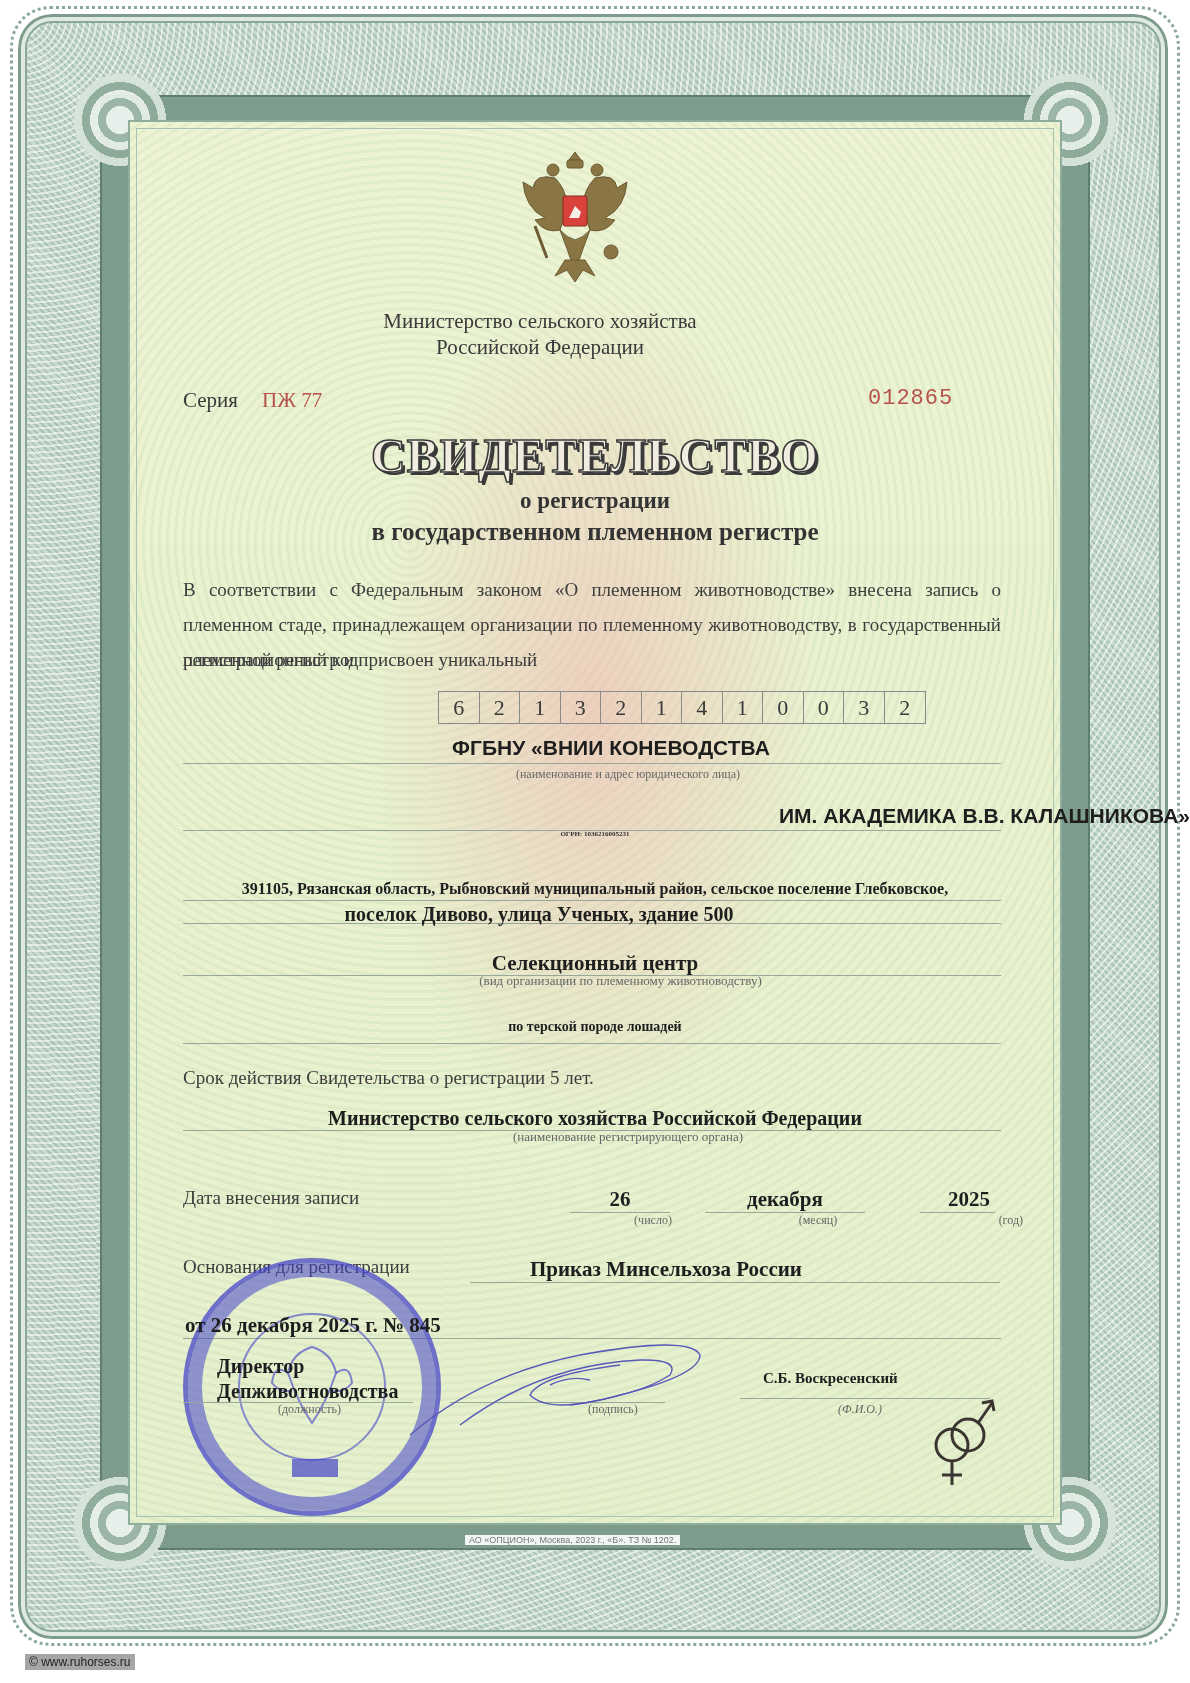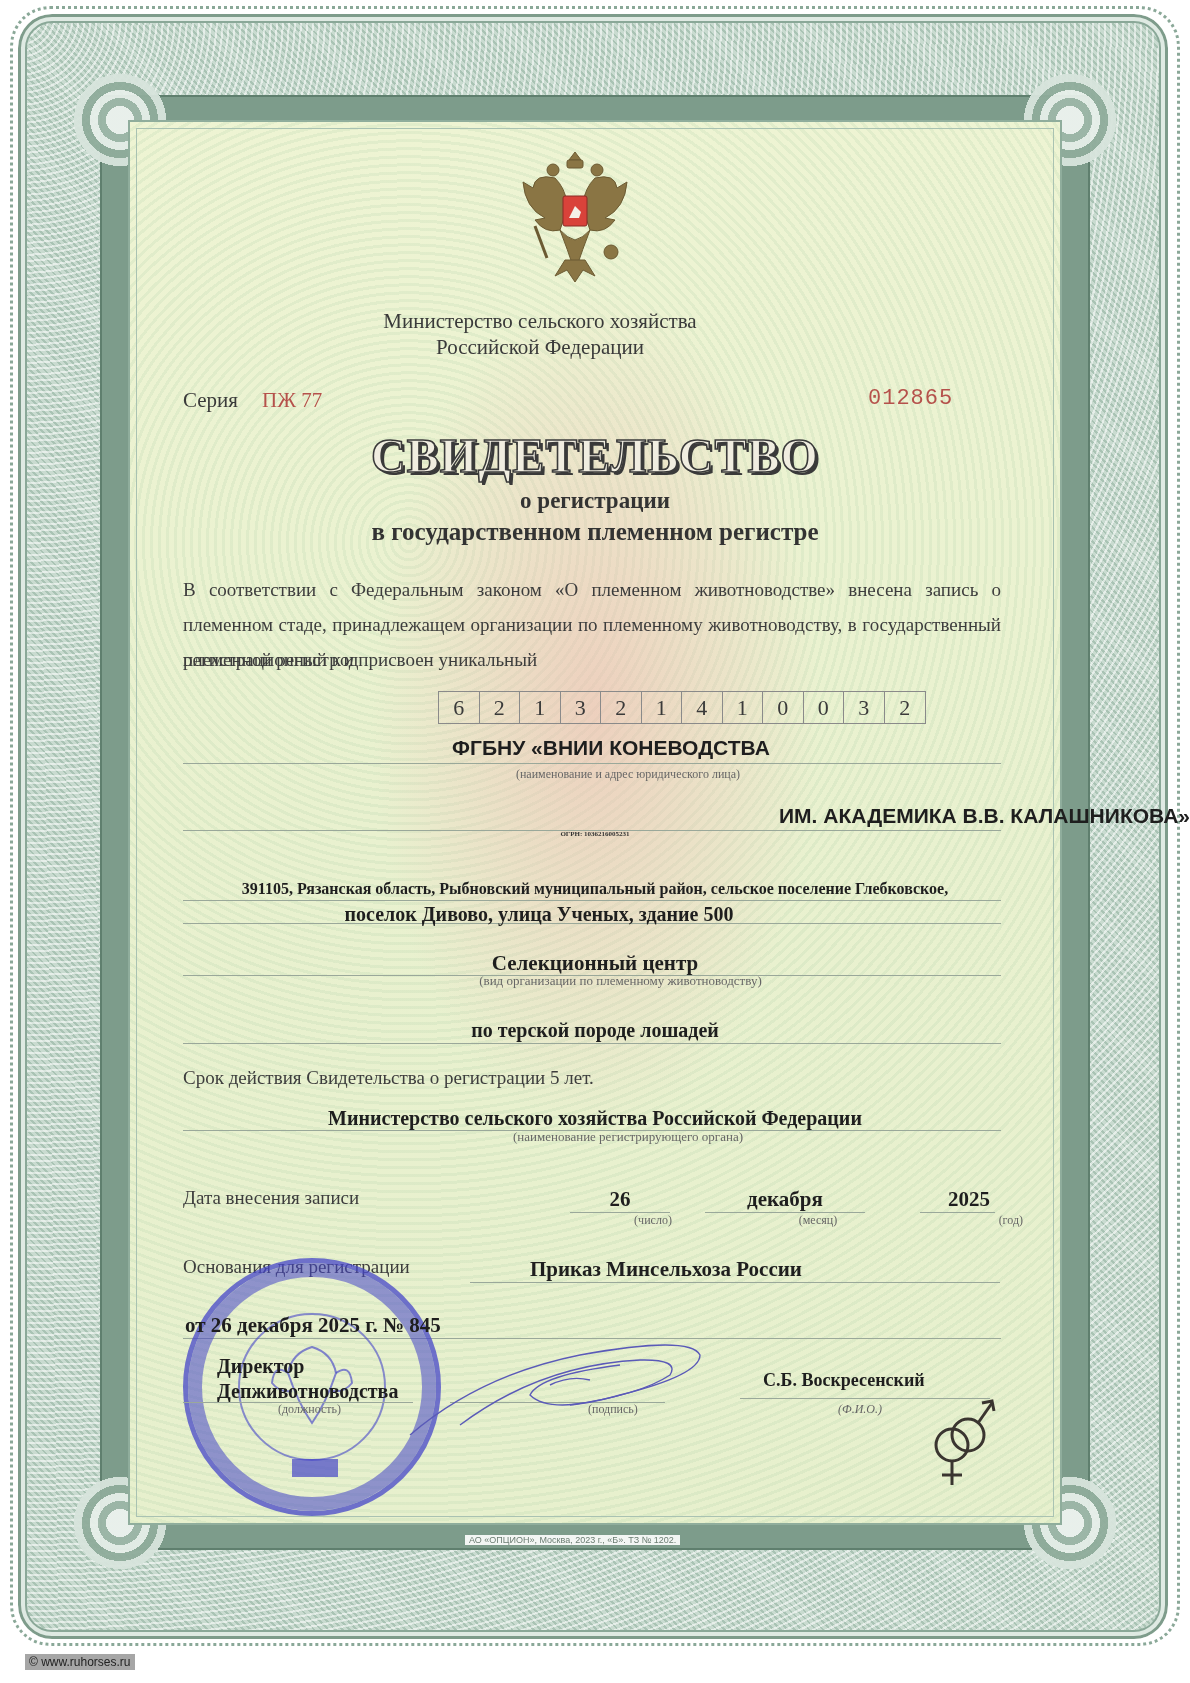--- a/index.html
+++ b/index.html
@@ -111,21 +111,21 @@
     .org-caption { left: 0; width: 1190px; top: 767px; }
     .org2 { left: 0; width: 1190px; top: 804px; font-size: 21px; font-family: "Liberation Sans", "DejaVu Sans", sans-serif; text-align: right; }
     .ogrn { left: 0; width: 1190px; top: 830px; font-size: 7px; font-weight: bold; color: #333; }
 
     .addr1 { left: 0; width: 1190px; top: 880px; font-size: 16px; }
     .addr2 { left: 0; width: 1078px; top: 903px; font-size: 20px; }
 
     .org-type { left: 0; width: 1190px; top: 951px; font-size: 21px; }
     .org-type-caption { left: 0; width: 1175px; top: 973px; font-size: 13px; }
 
-    .breed { left: 0; width: 1190px; top: 1019px; font-size: 20px; }
+    .breed { left: 0; width: 1190px; top: 1019px; font-size: 14px; }
 
     .validity { left: 183px; top: 1067px; font-size: 19px; color: #3d3d3d; }
 
     .authority { left: 0; width: 1190px; top: 1107px; font-size: 20px; }
     .authority-caption { left: 0; width: 1190px; top: 1129px; font-size: 13px; }
 
     .date-label { left: 183px; top: 1187px; font-size: 19px; color: #3d3d3d; }
     .date-day { left: 570px; width: 100px; top: 1187px; font-size: 21px; }
     .date-day-cap { left: 570px; width: 100px; top: 1213px; font-size: 12px; }
     .date-month { left: 705px; width: 160px; top: 1187px; font-size: 21px; }
@@ -134,21 +134,21 @@
     .date-year-cap { left: 920px; width: 70px; top: 1213px; font-size: 12px; text-align: right; }
 
     .basis-label { left: 183px; top: 1256px; font-size: 19px; color: #3d3d3d; }
     .basis-value { left: 530px; top: 1257px; font-size: 21px; }
     .basis-value2 { left: 185px; top: 1313px; font-size: 21px; }
 
     .pos1 { left: 217px; top: 1355px; font-size: 20px; }
     .pos2 { left: 217px; top: 1380px; font-size: 20px; }
     .pos-cap { left: 245px; top: 1402px; font-size: 12px; }
     .sig-cap { left: 555px; top: 1402px; font-size: 12px; }
-    .fio { left: 763px; top: 1370px; font-size: 18px; }
+    .fio { left: 763px; top: 1370px; font-size: 15px; }
     .fio-cap { left: 805px; top: 1402px; font-size: 12px; font-style: italic; }
 
     .stamp {
       left: 183px; top: 1258px; width: 258px; height: 258px;
       border-radius: 50%; box-sizing: border-box;
       border: 5px solid rgba(70,70,200,.75);
       box-shadow: inset 0 0 0 10px rgba(255,255,255,0), inset 0 0 0 14px rgba(70,70,200,.55);
     }
     .stamp-inner {
       position: absolute; left: 50px; top: 50px; width: 148px; height: 148px;

